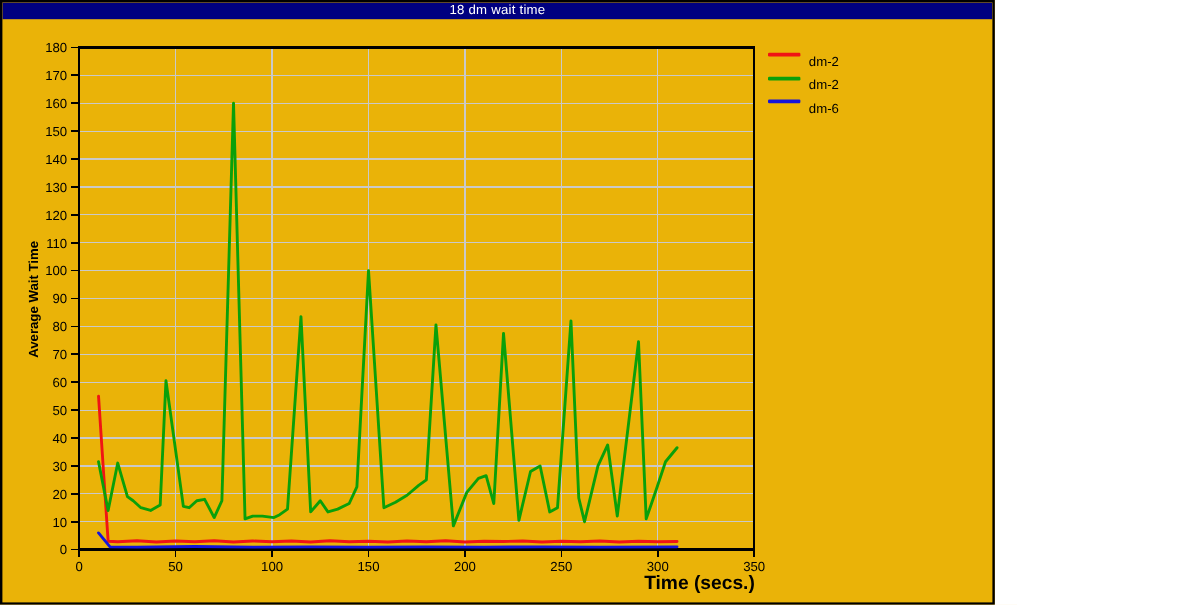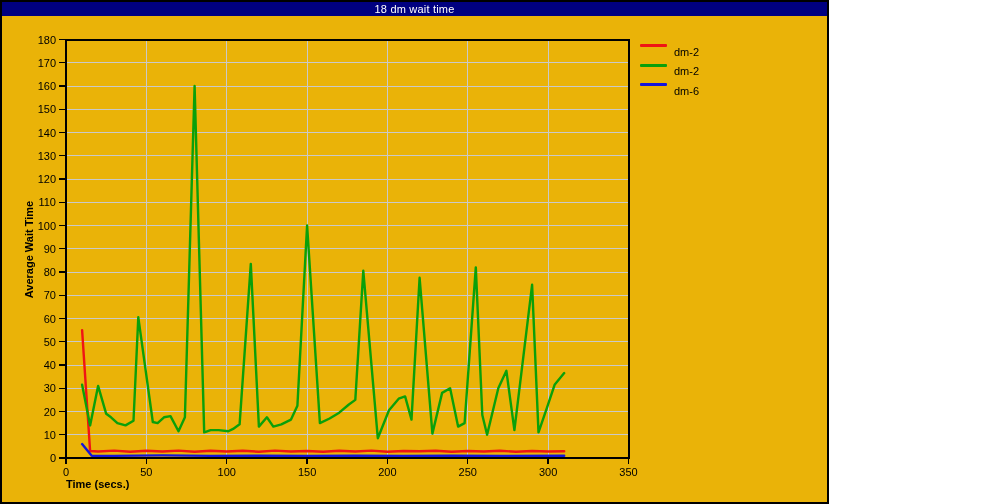--- a/index.html
+++ b/index.html
@@ -21,21 +21,21 @@
     color:#fff;font-size:11px;line-height:14px;letter-spacing:0.2px;
   }
   .chart-svg{position:absolute;left:0;top:0;}
   .y-axis-title{
     position:absolute;left:-53px;top:241px;width:160px;height:13px;
     text-align:center;font-size:11px;font-weight:bold;color:#000;
     transform:rotate(-90deg);transform-origin:center;white-space:nowrap;
   }
   .x-axis-title{
     position:absolute;left:64px;top:476px;width:563px;
-    text-align:left;font-size:11px;font-weight:bold;color:#000;
+    text-align:right;font-size:16px;font-weight:bold;color:#000;
   }
   .legend{
     position:absolute;left:638px;top:34px;
   }
   .legend-item{display:flex;align-items:center;height:19.5px;}
   .legend-swatch{width:27px;height:3px;margin-right:7px;border-radius:1px;}
   .legend-label{font-size:11px;color:#000;margin-top:12px;}
 </style>
 </head>
 <body>

